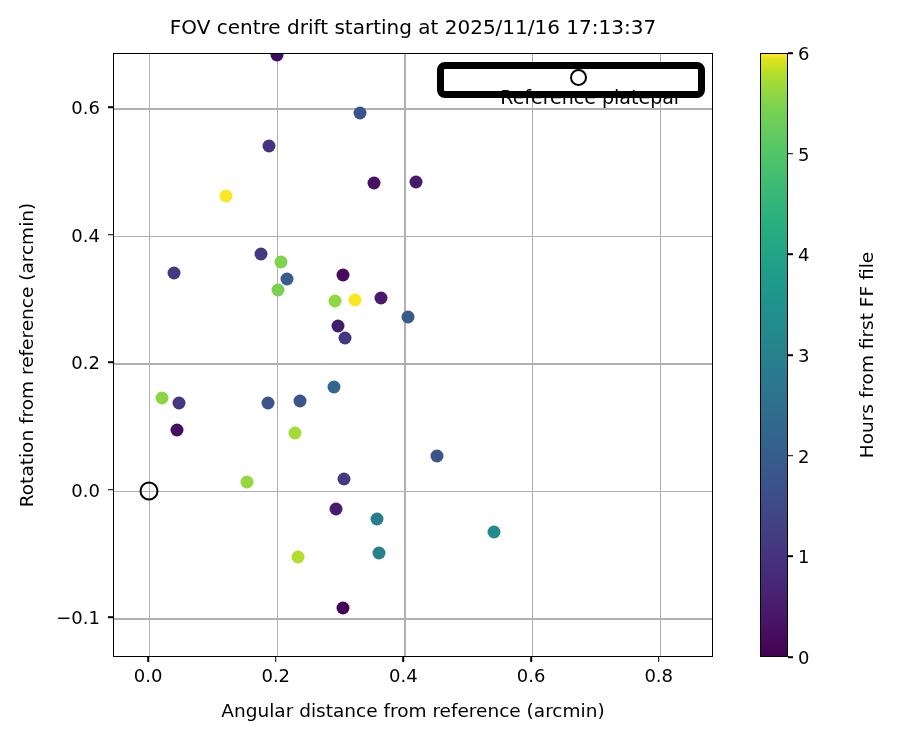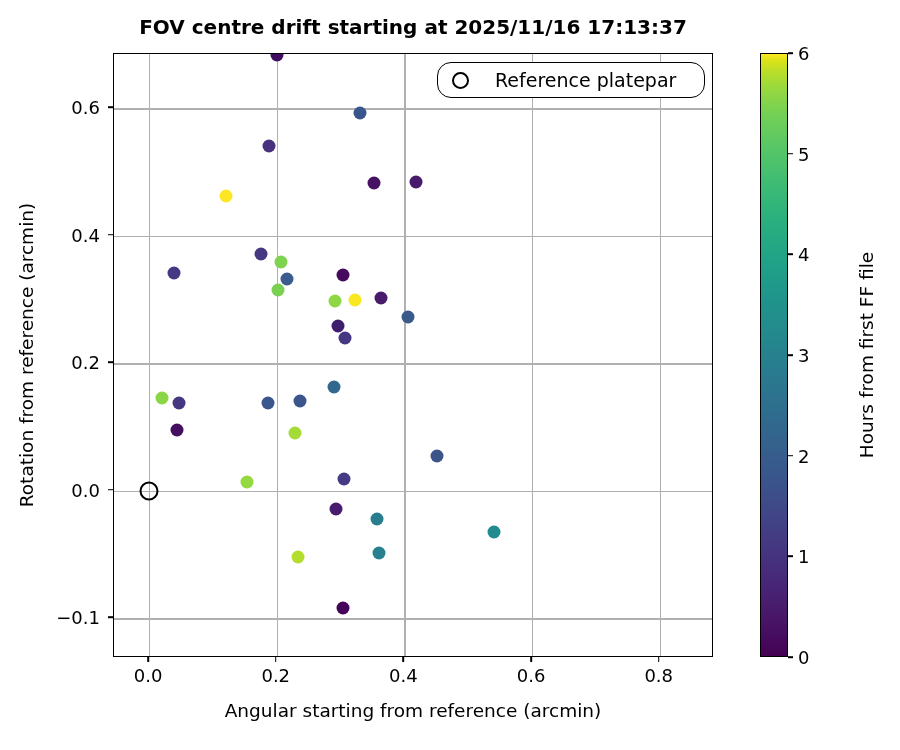--- a/index.html
+++ b/index.html
@@ -25,21 +25,20 @@
   #chart-title {
     position: absolute;
     left: 113px;
     top: 14px;
     width: 600px;
     text-align: center;
     font-size: 20px;
     line-height: 26px;
     color: #000;
     white-space: nowrap;
-    font-weight: bold;
   }
   
   #plot-area {
     position: absolute;
     left: 113px;
     top: 53px;
     width: 600px;
     height: 604px;
     border: 1.6px solid #000;
     box-sizing: border-box;
@@ -71,26 +70,27 @@
     box-sizing: border-box;
   }
   
   #legend {
     position: absolute;
     left: 437px;
     top: 62px;
     width: 268px;
     height: 36px;
     background: #ffffff;
-    border: 1px solid #000000;
-    border-radius: 14px;
+    border: 7px solid #000000;
+    border-radius: 8px;
     box-sizing: border-box;
     display: flex;
     align-items: center;
     padding-left: 14px;
+    flex-direction: column;
   }
   #legend .lg-marker {
     width: 17px;
     height: 17px;
     border-radius: 50%;
     border: 2px solid #000;
     box-sizing: border-box;
     flex: 0 0 auto;
   }
   #legend .lg-label {
@@ -249,21 +249,21 @@
       <div class="pt" style="left: 183.83px; top: 503.227px; background: rgb(179, 221, 45);"></div>
       <div class="pt" style="left: 228.511px; top: 554.251px; background: rgb(69, 4, 87);"></div>
       <div id="ref-marker" style="left: 35.1064px; top: 436.895px;"></div>
     </div>
 
   <div id="legend">
     <span class="lg-marker"></span>
     <span class="lg-label">Reference platepar</span>
   </div>
 
-  <div id="xlabel">Angular starting from reference (arcmin)</div>
+  <div id="xlabel">Angular distance from reference (arcmin)</div>
   <div id="ylabel">Rotation from reference (arcmin)</div>
 
   <div id="colorbar-wrap">
     <div id="colorbar-gradient"></div>
   <div class="cb-tick" style="top: 604px;"></div>
       <div class="cb-label" style="top: 604px;">0</div>
       <div class="cb-tick" style="top: 503.333px;"></div>
       <div class="cb-label" style="top: 503.333px;">1</div>
       <div class="cb-tick" style="top: 402.667px;"></div>
       <div class="cb-label" style="top: 402.667px;">2</div>

